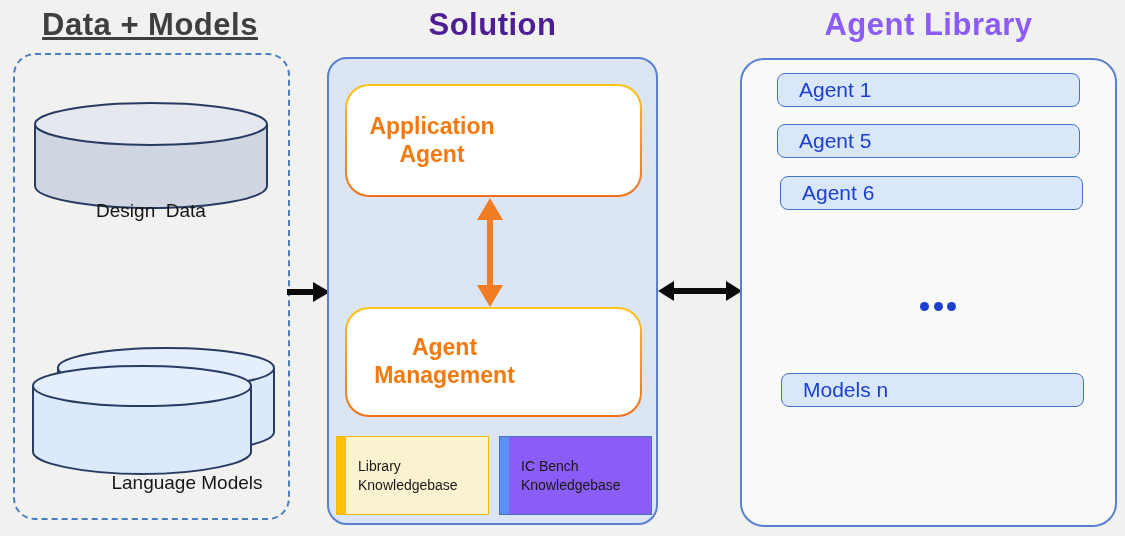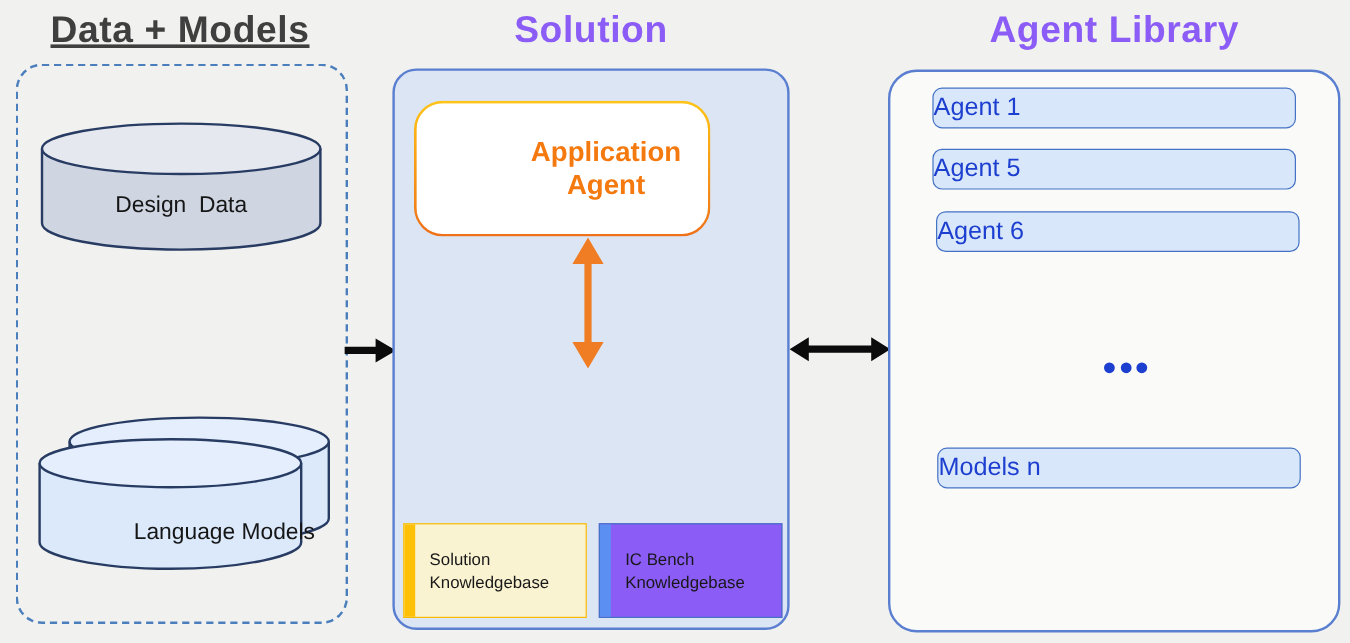--- a/index.html
+++ b/index.html
@@ -12,50 +12,50 @@
     width:1125px;height:536px;
     background:#f1f1ef;
     overflow:hidden;
   }
   .col-title{
     position:absolute;top:4px;height:42px;
     display:flex;align-items:center;justify-content:center;
     font-size:31px;font-weight:bold;letter-spacing:.5px;
   }
   .title-dark{left:10px;width:280px;color:#3f3f3f;text-decoration:underline;}
-  .title-orange{left:327px;width:331px;color:#8b5cf6;}
+  .title-orange{left:327px;width:331px;color:#4c1d95;}
   .title-black{left:740px;width:377px;color:#8b5cf6;}
 
   
   .panel-left{
     position:absolute;left:13px;top:53px;width:277px;height:467px;
     border:2px dashed #4a7ebc;border-radius:22px;
     box-sizing:border-box;
   }
   .cyl-svg{position:absolute;}
   .cyl-label{
     position:absolute;display:flex;align-items:center;justify-content:center;
-    font-size:19px;color:#161616;white-space:pre;
+    font-size:19px;color:#161616;white-space:pre;margin-top:39px;
   }
   .lbl-design{left:32px;top:158px;width:238px;height:28px;}
   .lbl-lang{left:32px;top:430px;width:222px;height:28px;padding-left:44px;}
 
   
   .panel-solution{
     position:absolute;left:327px;top:57px;width:331px;height:468px;
     background:#dbe5f4;
     border:2px solid #5b7fd0;border-radius:20px;
     box-sizing:border-box;
   }
   .agent-box{
-    position:absolute;left:345px;width:247px;
+    position:absolute;left:345px;width:297px;
     border:2px solid transparent;border-radius:24px;
     background:linear-gradient(#ffffff,#ffffff) padding-box,
                linear-gradient(180deg,#ffc416,#ef7019) border-box;
-    display:flex;align-items:center;justify-content:flex-end;
+    display:flex;align-items:center;justify-content:flex-start;
     box-sizing:border-box;
   }
   .box-app{top:84px;height:113px;}
   .box-mgmt{top:307px;height:110px;}
   .agent-box .box-label{
     color:#f4790f;font-weight:bold;font-size:23px;line-height:1.2;
     text-align:center;
   }
   .box-app .box-label{max-width:170px;}
   .box-mgmt .box-label{max-width:195px;}
@@ -85,20 +85,21 @@
     position:absolute;left:740px;top:58px;width:377px;height:469px;
     background:#fafaf9;
     border:2px solid #5b7fd0;border-radius:24px;
     box-sizing:border-box;
   }
   .agent-item{
     position:absolute;width:303px;height:34px;
     background:#d9e7fa;border:1.6px solid #4472c4;border-radius:8px;
     box-sizing:border-box;
     display:flex;align-items:center;
+    padding-left:21px;
     font-size:21px;color:#1c3fd0;
   }
   .item-1{left:777px;top:73px;}
   .item-2{left:777px;top:124px;}
   .item-3{left:780px;top:176px;}
   .item-n{left:781px;top:373px;}
   .more-dots{
     position:absolute;left:920px;top:300px;width:36px;height:12px;
     display:flex;justify-content:space-between;align-items:center;
   }
@@ -145,24 +146,27 @@
   <div class="panel-solution"></div>
 
   <div class="agent-box box-app">
     <div class="box-label">Application Agent</div>
   </div>
 
   <svg class="arrow-svg" style="left:476px;top:198px;" width="28" height="109" viewBox="0 0 28 109">
     <polygon points="14,0 27,22 17,22 17,87 27,87 14,109 1,87 11,87 11,22 1,22" fill="#f07d23"></polygon>
   </svg>
 
+  <div class="agent-box box-mgmt">
+    <div class="box-label">Agent Management</div>
+  </div>
 
   <div class="kb-box kb-customer">
     <div class="kb-bar"></div>
-    <div class="kb-label">Solution Knowledgebase</div>
+    <div class="kb-label">Library Knowledgebase</div>
   </div>
 
   <div class="kb-box kb-icbench">
     <div class="kb-bar"></div>
     <div class="kb-label">IC Bench Knowledgebase</div>
   </div>
 
   <div class="panel-library"></div>
 
   <div class="agent-item item-1">Agent 1</div>

